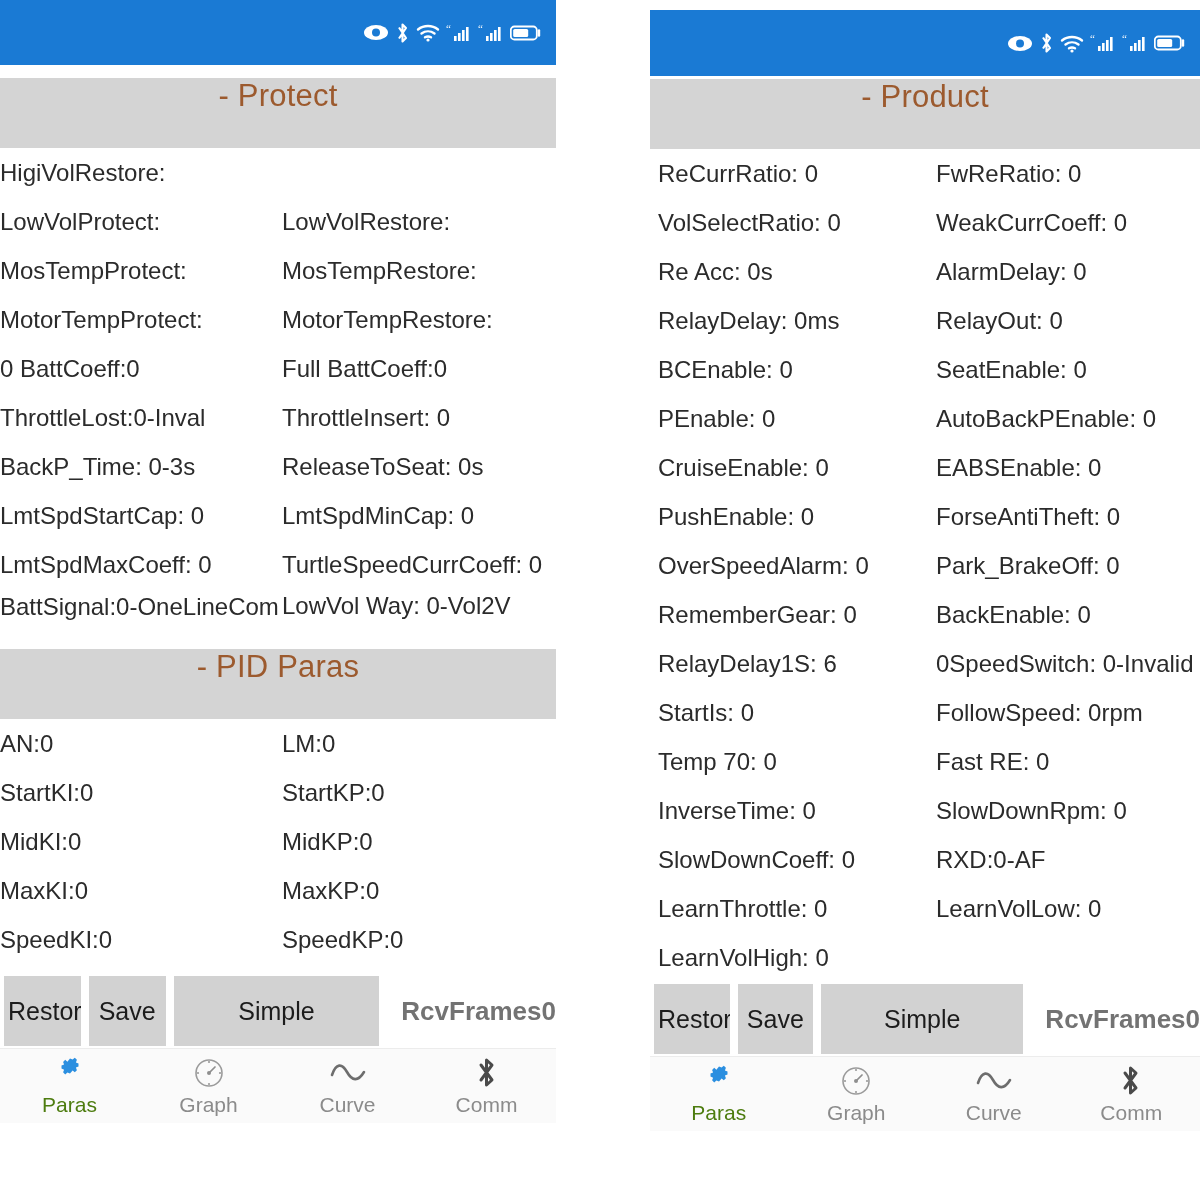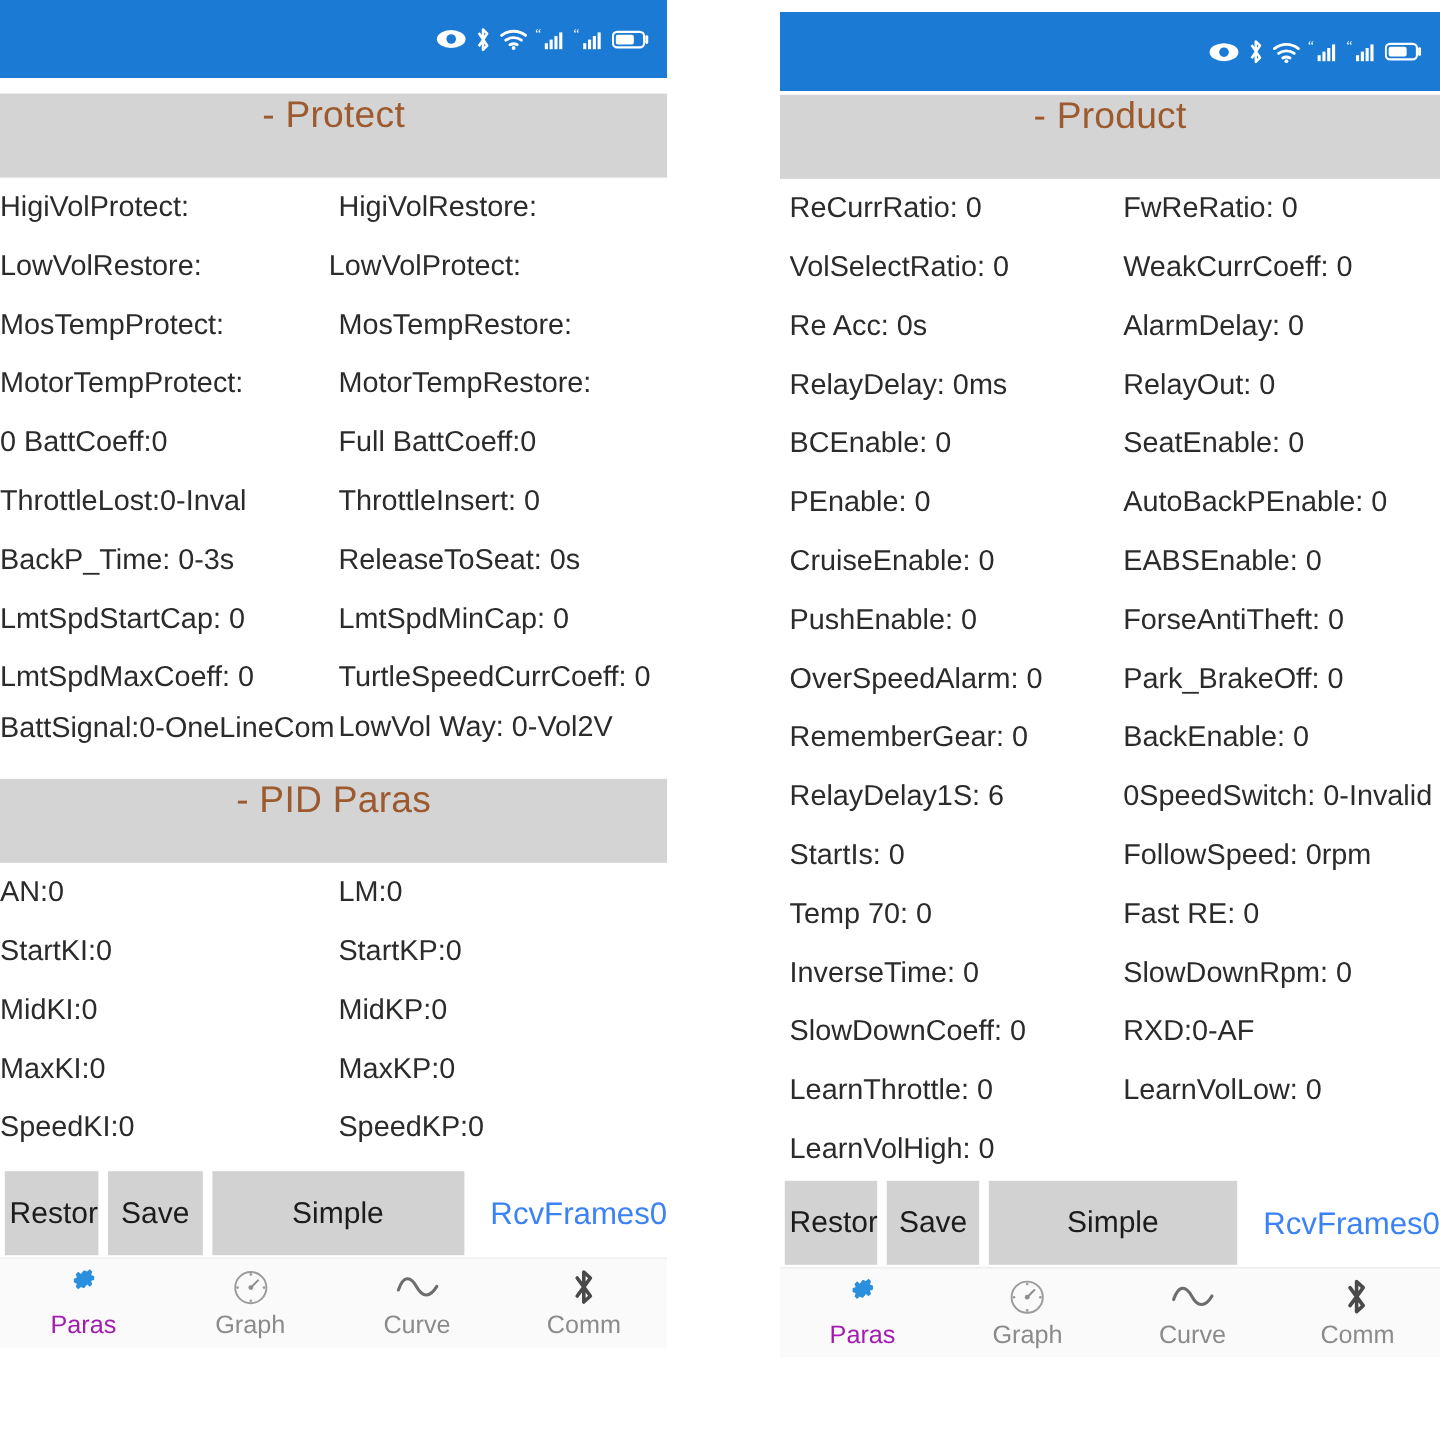--- a/index.html
+++ b/index.html
@@ -97,44 +97,44 @@
     font-family:inherit;
     padding:0 4px;
     line-height:1.15;
     text-align:center;
   }
   .btn-restore{width:80px;height:70px;}
   .btn-save{width:80px;height:70px;}
   .btn-simple{width:215px;height:70px;}
   .btn .lbl{display:block;width:100%;}
   .rcv{
-    color:#3b82f6;
+    color:#737373;
     font-size:26px;
-    font-weight:normal;
+    font-weight:bold;
     margin-left:14px;
     white-space:nowrap;
   }
 
   .navbar{
     display:flex;
     height:74px;
     background:#fafafa;
     border-top:1px solid #ececec;
   }
   .navitem{
     flex:1;
     display:flex;
     flex-direction:column;
     align-items:center;
     justify-content:center;
     gap:3px;
   }
   .navitem .nicon{height:34px;display:flex;align-items:center;justify-content:center;}
   .navitem .nlabel{font-size:21px;color:#8b8b8b;}
-  .navitem.active .nlabel{color:#a21caf;}
+  .navitem.active .nlabel{color:#4d7c0f;}
   .navitem svg{display:block;}
 </style>
 </head>
 <body>
 
 <div class="screen" id="screen-left">
 
   <div class="statusbar">
     <div class="status-icons">
       <span>
@@ -185,26 +185,25 @@
   </div>
 
   <div class="gapwhite"></div>
 
   <div class="section-header">
     <span>- Protect</span>
   </div>
 
   <div class="params">
     <div class="prow">
-      <span class="pcell c1">HigiVolProtect:</span>
       <span class="pcell c2">HigiVolRestore:</span>
     </div>
     <div class="prow">
+      <span class="pcell c1">LowVolProtect:</span>
       <span class="pcell c2">LowVolRestore:</span>
-      <span class="pcell c1">LowVolProtect:</span>
     </div>
     <div class="prow">
       <span class="pcell c1">MosTempProtect:</span>
       <span class="pcell c2">MosTempRestore:</span>
     </div>
     <div class="prow">
       <span class="pcell c1">MotorTempProtect:</span>
       <span class="pcell c2">MotorTempRestore:</span>
     </div>
     <div class="prow">

